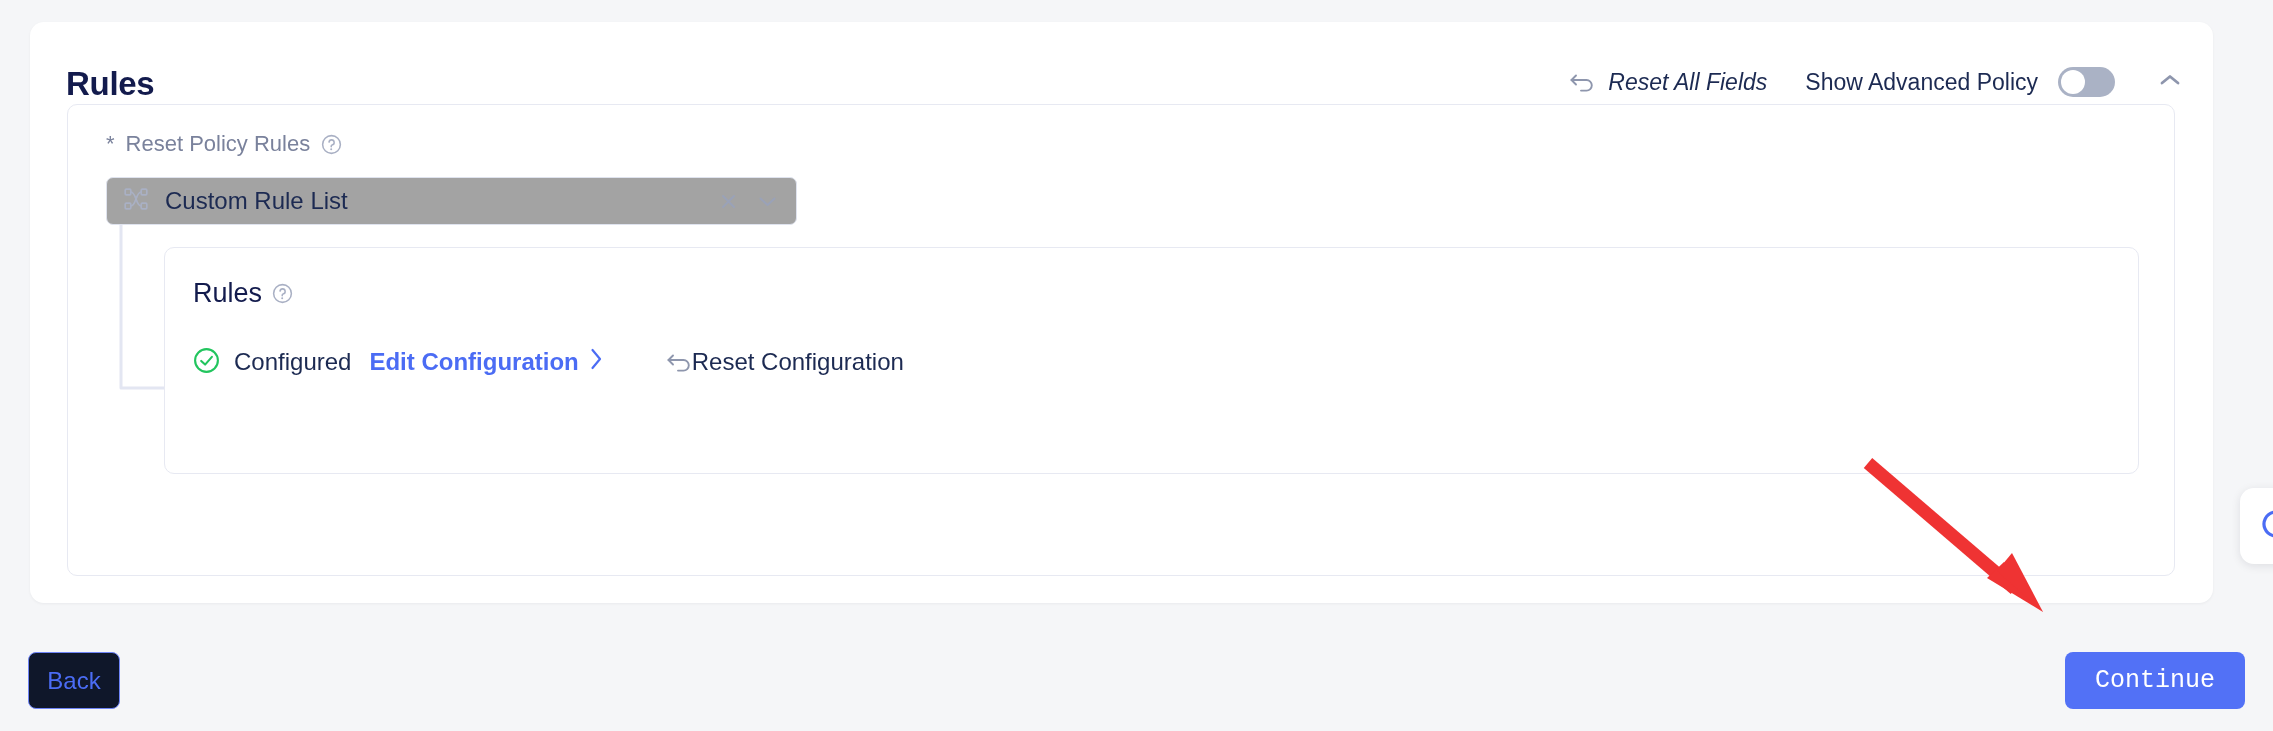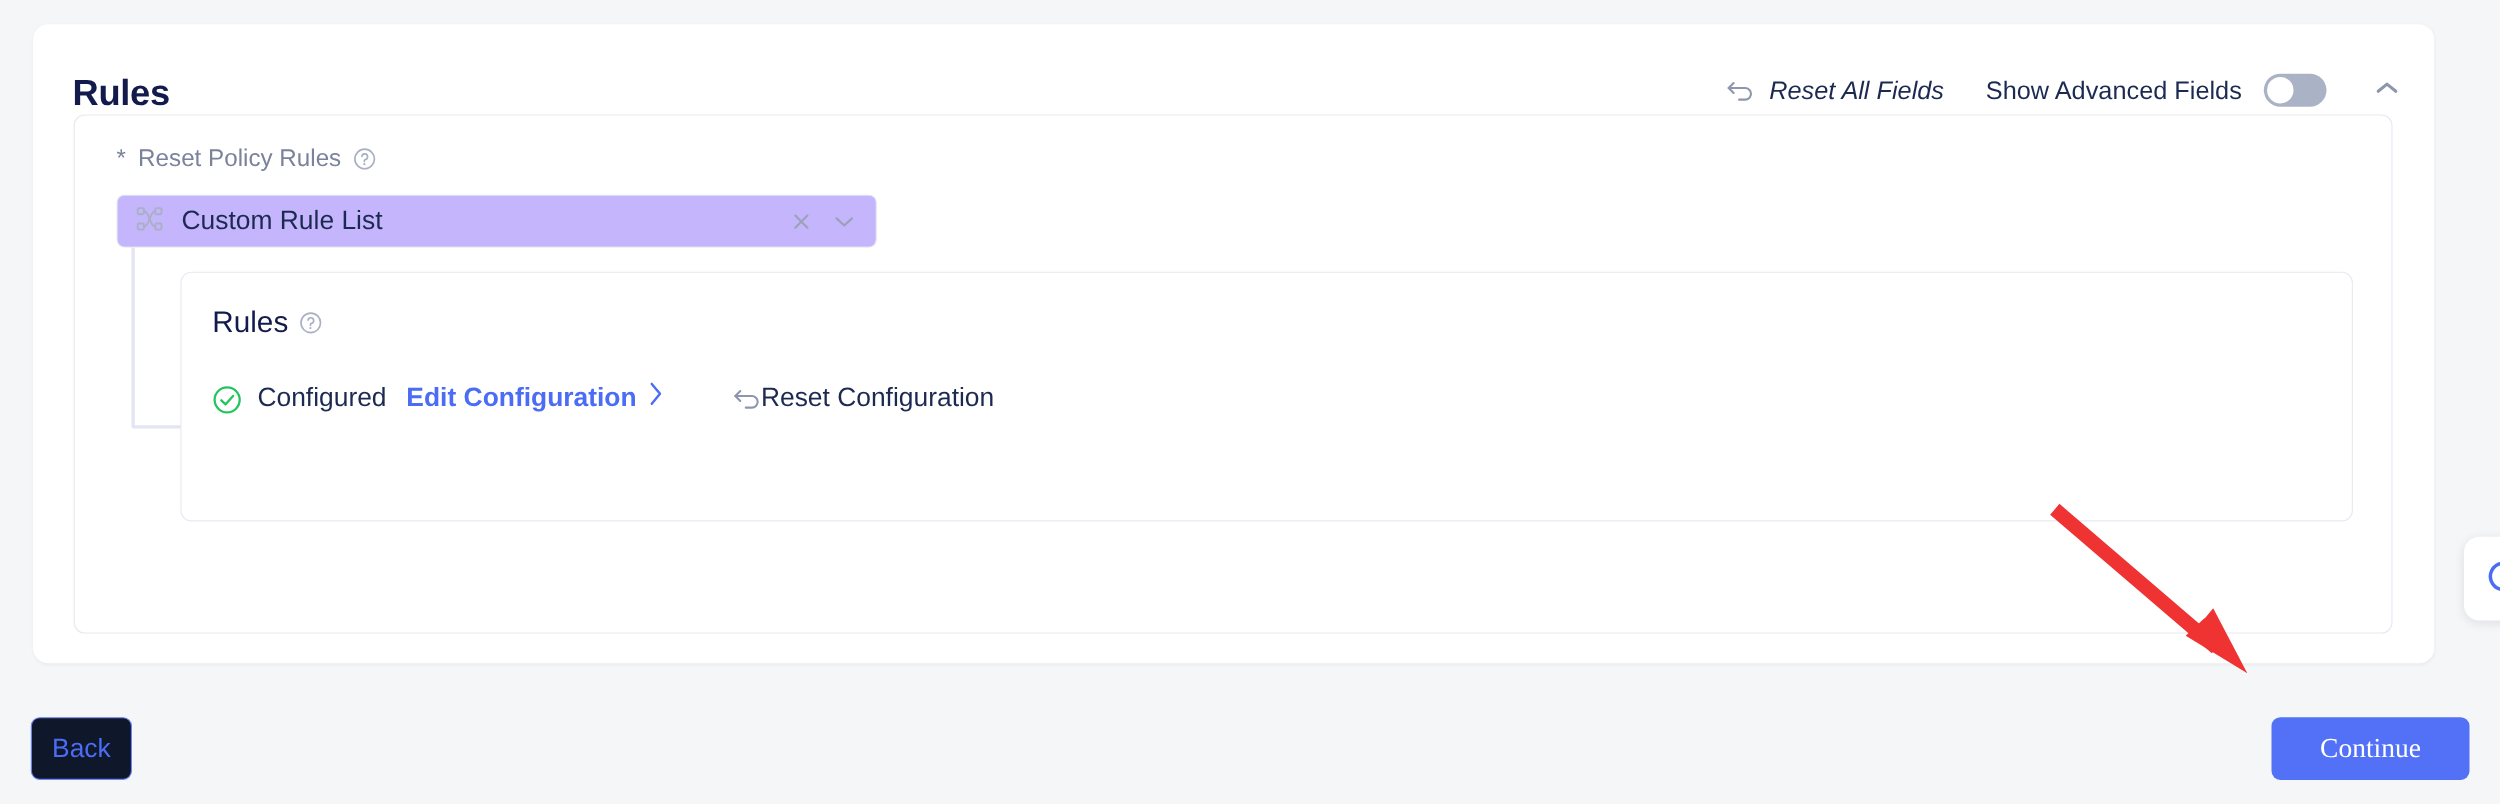--- a/index.html
+++ b/index.html
@@ -159,21 +159,21 @@
 
   
   .select-box {
     position: absolute;
     left: 38px;
     top: 72px;
     width: 691px;
     height: 48px;
     border: 1px solid #dfe3ee;
     border-radius: 7px;
-    background: #c4b5fd;
+    background: #a3a3a3;
     display: flex;
     align-items: center;
     padding: 0 14px 0 16px;
     cursor: pointer;
   }
 
   .select-icon {
     width: 26px;
     height: 26px;
     flex: 0 0 auto;
@@ -247,21 +247,21 @@
     position: absolute;
     left: 28px;
     top: 96px;
     display: flex;
     align-items: center;
     height: 36px;
   }
 
   .status-group {
     display: flex;
-    align-items: flex-end;
+    align-items: flex-start;
     gap: 14px;
   }
 
   .check-icon {
     width: 27px;
     height: 27px;
     display: block;
     flex: 0 0 auto;
   }
 
@@ -315,21 +315,21 @@
   .btn-continue {
     position: absolute;
     left: 2065px;
     top: 652px;
     width: 180px;
     height: 57px;
     border: none;
     border-radius: 8px;
     background: #5271f6;
     color: #ffffff;
-    font-family: Liberation Serif, serif;
+    font-family: Liberation Mono, monospace;
     font-size: 25px;
     cursor: pointer;
     display: flex;
     align-items: center;
     justify-content: center;
   }
 
   
   .help-widget {
     position: absolute;
@@ -372,21 +372,21 @@
           <span>
             <svg class="icon-reset" viewBox="0 0 26 22" fill="none" xmlns="http://www.w3.org/2000/svg">
               <path d="M7 4.5 L2.5 9 L7 13.5" stroke="#8e96ad" stroke-width="1.9" stroke-linecap="round" stroke-linejoin="round"></path>
               <path d="M2.5 9 H17.5 a5.3 5.3 0 0 1 0 10.6 H12" stroke="#8e96ad" stroke-width="1.9" stroke-linecap="round" stroke-linejoin="round"></path>
             </svg>
           </span>
           <span class="lbl">Reset All Fields</span>
         </div>
 
         <div class="adv-fields">
-          <span class="lbl">Show Advanced Fields</span>
+          <span class="lbl">Show Advanced Policy</span>
           <span class="toggle">
             <span class="knob"></span>
           </span>
         </div>
 
         <div class="collapse-btn">
           <span>
             <svg width="22" height="14" viewBox="0 0 22 14" fill="none" xmlns="http://www.w3.org/2000/svg">
               <path d="M3 10 L11 3.5 L19 10" stroke="#8e96ad" stroke-width="2.8" stroke-linecap="round" stroke-linejoin="round"></path>
             </svg>

